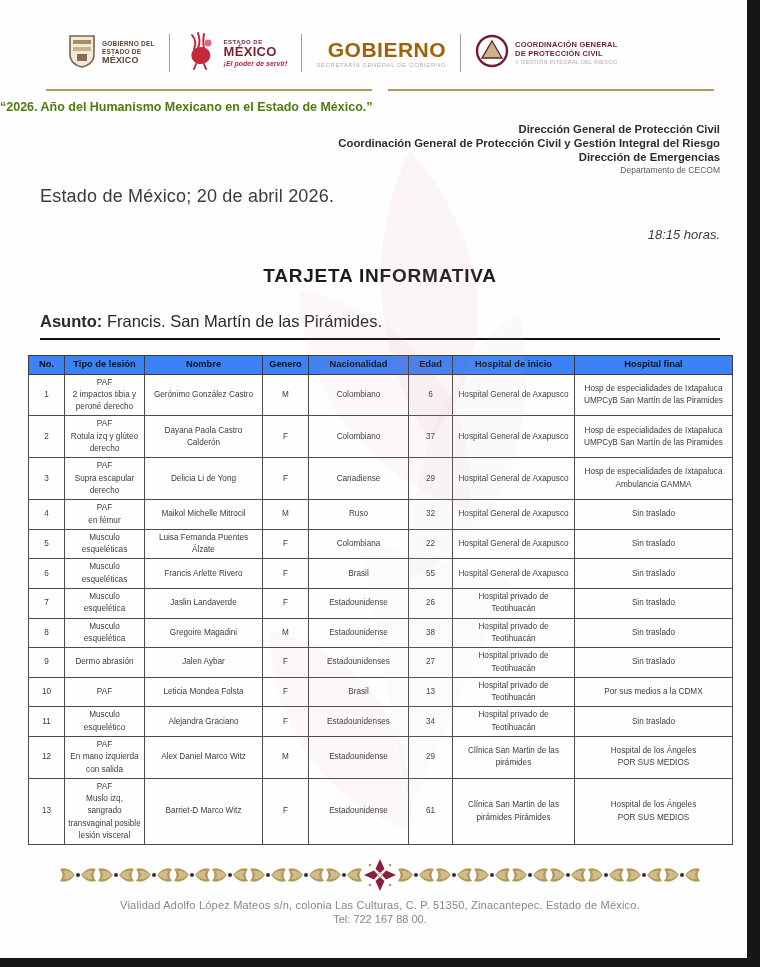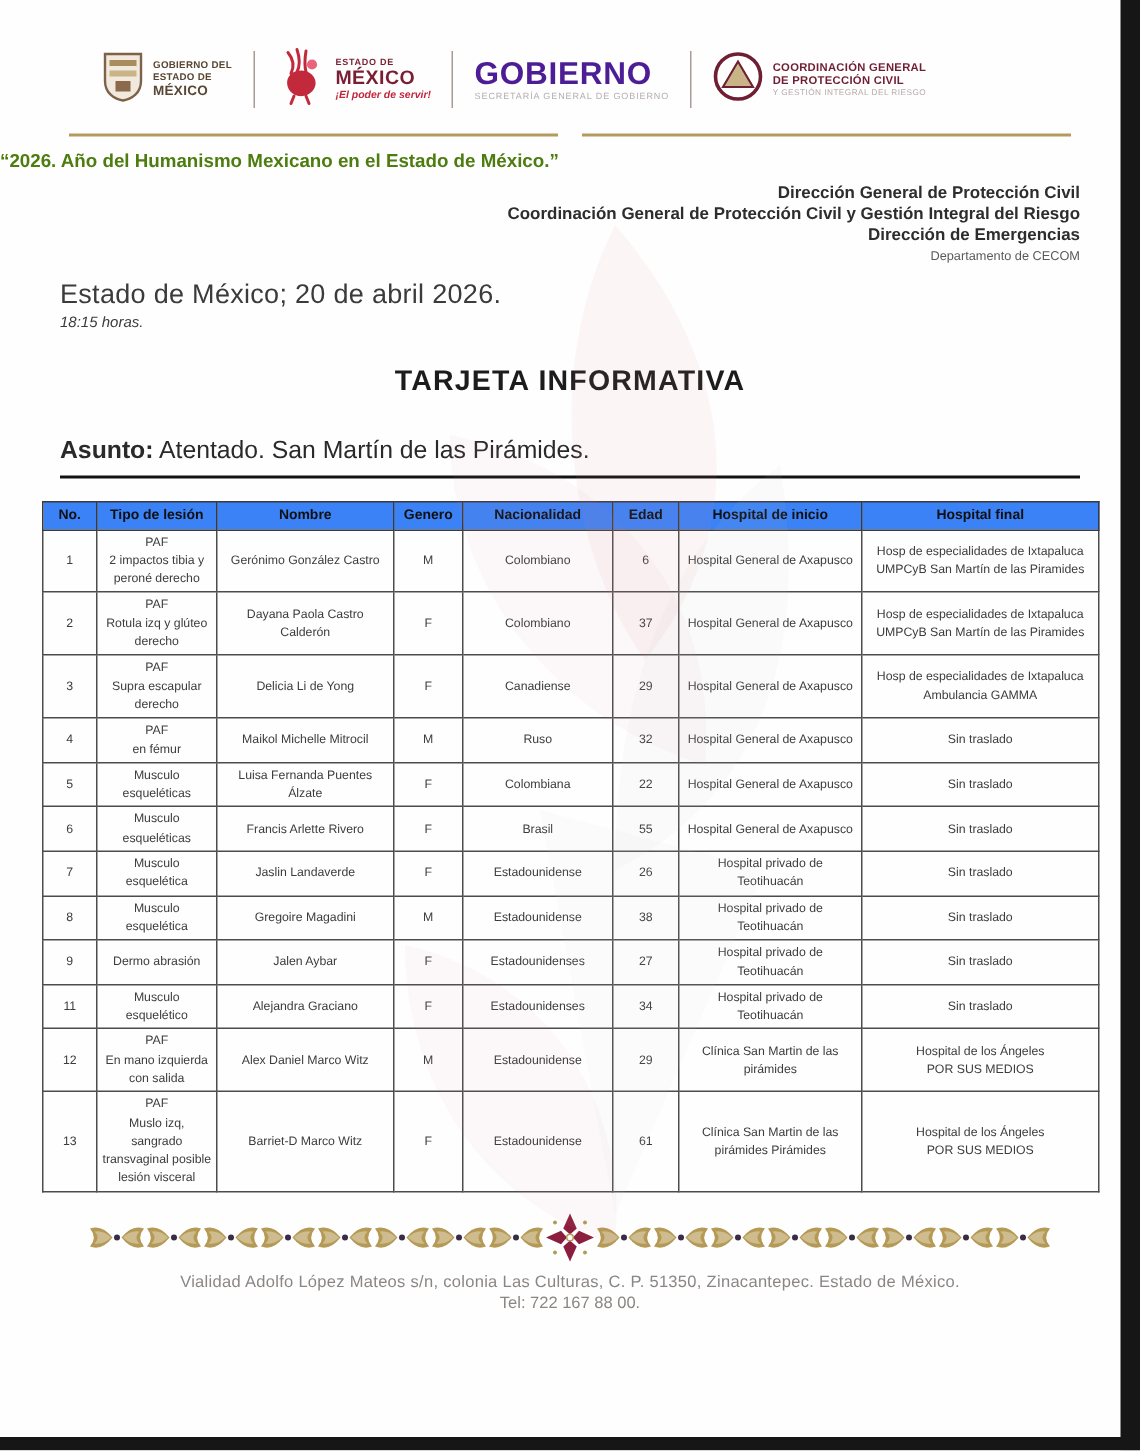--- a/index.html
+++ b/index.html
@@ -17,37 +17,37 @@
   .logos { display:flex; align-items:center; justify-content:flex-start; gap:14px; margin:26px 60px 0 68px; height:54px; }
   .logo-block { display:flex; align-items:center; gap:6px; }
   .vsep { width:1px; height:38px; background:#a59c96; }
   .gem-text { font-size:6.5px; font-weight:bold; color:#5a4634; line-height:1.2; letter-spacing:.2px; }
   .gem-text .big { font-size:9px; }
   .edomex-text { line-height:1.05; color:#7a1f33; }
   .edomex-text .tiny { font-size:6px; font-weight:bold; letter-spacing:.5px; }
   .edomex-text .name { font-size:13px; font-weight:bold; letter-spacing:.3px; }
   .edomex-text .slogan { font-size:7px; font-style:italic; font-weight:bold; color:#c0273d; margin-top:1px; }
   .gob-text { text-align:left; }
-  .gob-text .t { font-size:21px; font-weight:bold; color:#4c1d95; letter-spacing:.5px; line-height:1; }
+  .gob-text .t { font-size:21px; font-weight:bold; color:#a16207; letter-spacing:.5px; line-height:1;text-align:right; }
   .gob-text .s { font-size:6px; color:#b7aeae; letter-spacing:.6px; margin-top:2px; }
   .pc-text { line-height:1.2; }
   .pc-text .l { font-size:7.5px; font-weight:bold; color:#6f1f33; letter-spacing:.2px; }
   .pc-text .l3 { font-size:5.5px; font-weight:normal; color:#b9a9ad; letter-spacing:.3px; margin-top:1px; }
 
   .gold-rule { display:flex; gap:16px; margin:9px 46px 0; }
   .gold-rule span { flex:1; height:2px; background:#b49a5e; }
 
   .motto { font-weight:bold; font-size:12.5px; color:#4d7c0f; margin-top:9px; }
 
   .org-block { text-align:right; margin:8px 40px 0; color:#2d2d2d; line-height:1.25; }
   .org-block .b { font-size:11.3px; font-weight:bold; }
   .org-block .sm { font-size:8.5px; color:#5a5a5a; margin-top:1px; }
 
   .dateline { text-align:left; margin:10px 40px 0; font-size:18px; color:#3b3b3b; letter-spacing:.2px; }
-  .timeline { text-align:left; margin:3px 40px 0; font-size:10px; font-style:italic; color:#3b3b3b; }
+  .timeline { text-align:right; margin:20px 40px 0; font-size:13px; font-style:italic; color:#3b3b3b; }
 
   .doc-title { text-align:center; margin-top:23px; font-size:19px; font-weight:800; letter-spacing:.8px; color:#1c1c1c; }
 
   .subject { margin:25px 40px 0; font-size:16.5px; color:#2a2a2a; }
   .subject .lbl { font-weight:800; }
   .subject-rule { height:2px; background:#121212; margin:7px 40px 0; }
 
   .intro { margin:20px 40px 0; font-size:13.3px; line-height:1.45; text-align:justify; color:#3a3a3a; }
 
   
@@ -152,21 +152,21 @@
     <div class="b">Dirección de Emergencias</div>
     <div class="sm">Departamento de CECOM</div>
   </div>
 
   <div class="dateline">Estado de México; 20 de abril 2026.</div>
   <div class="timeline">18:15 horas.</div>
 
   <div class="doc-title">TARJETA INFORMATIVA</div>
 
   <div class="subject">
-    <span class="lbl">Asunto:</span><span> Atentado. San Martín de las Pirámides.</span>
+    <span class="lbl">Asunto:</span><span> Francis. San Martín de las Pirámides.</span>
   </div>
   <div class="subject-rule"></div>
 
 
   <table class="casualties">
     <colgroup>
       <col class="c-no">
         <col class="c-lesion">
         <col class="c-nombre">
         <col class="c-genero">
@@ -279,20 +279,30 @@
           <td>9</td>
           <td>Dermo abrasión</td>
           <td>Jalen Aybar</td>
           <td>F</td>
           <td>Estadounidenses</td>
           <td>27</td>
           <td>Hospital privado de Teotihuacán</td>
           <td>Sin traslado</td>
         </tr>
         <tr>
+          <td>10</td>
+          <td>PAF</td>
+          <td>Leticia Mondea Folsta</td>
+          <td>F</td>
+          <td>Brasil</td>
+          <td>13</td>
+          <td>Hospital privado de Teotihuacán</td>
+          <td>Por sus medios a la CDMX</td>
+        </tr>
+        <tr>
           <td>11</td>
           <td>Musculo esquelético</td>
           <td>Alejandra Graciano</td>
           <td>F</td>
           <td>Estadounidenses</td>
           <td>34</td>
           <td>Hospital privado de Teotihuacán</td>
           <td>Sin traslado</td>
         </tr>
         <tr>

